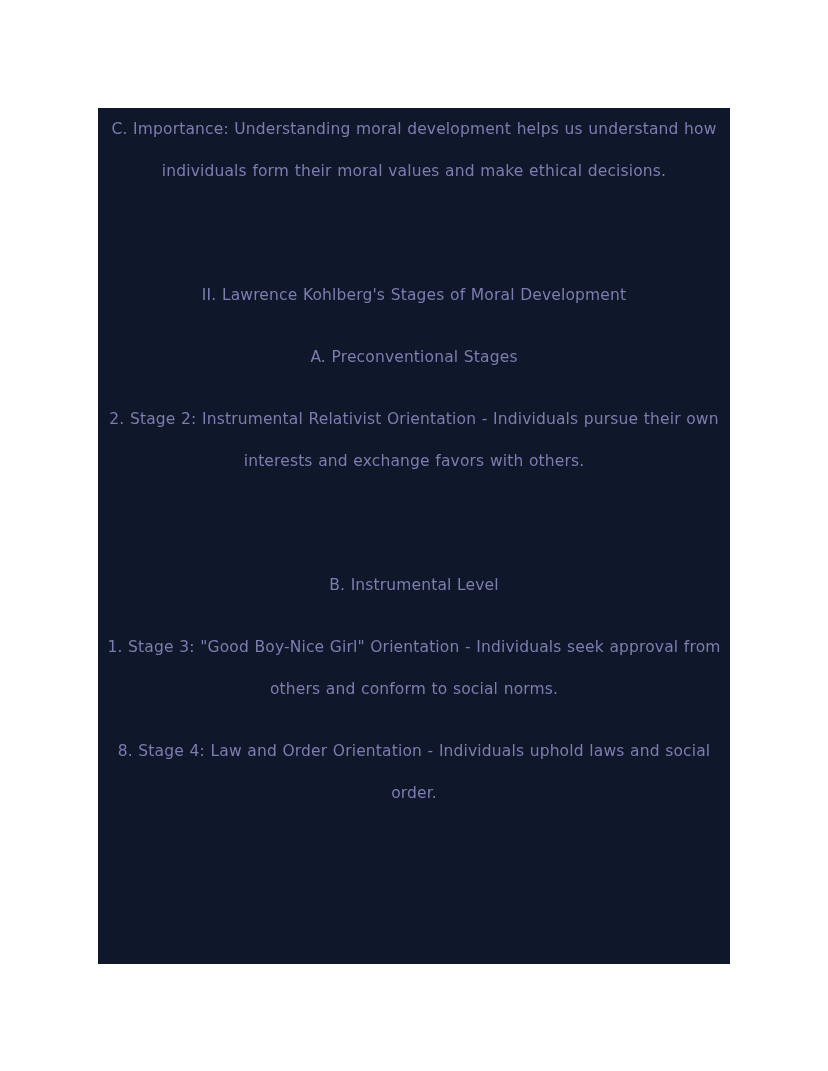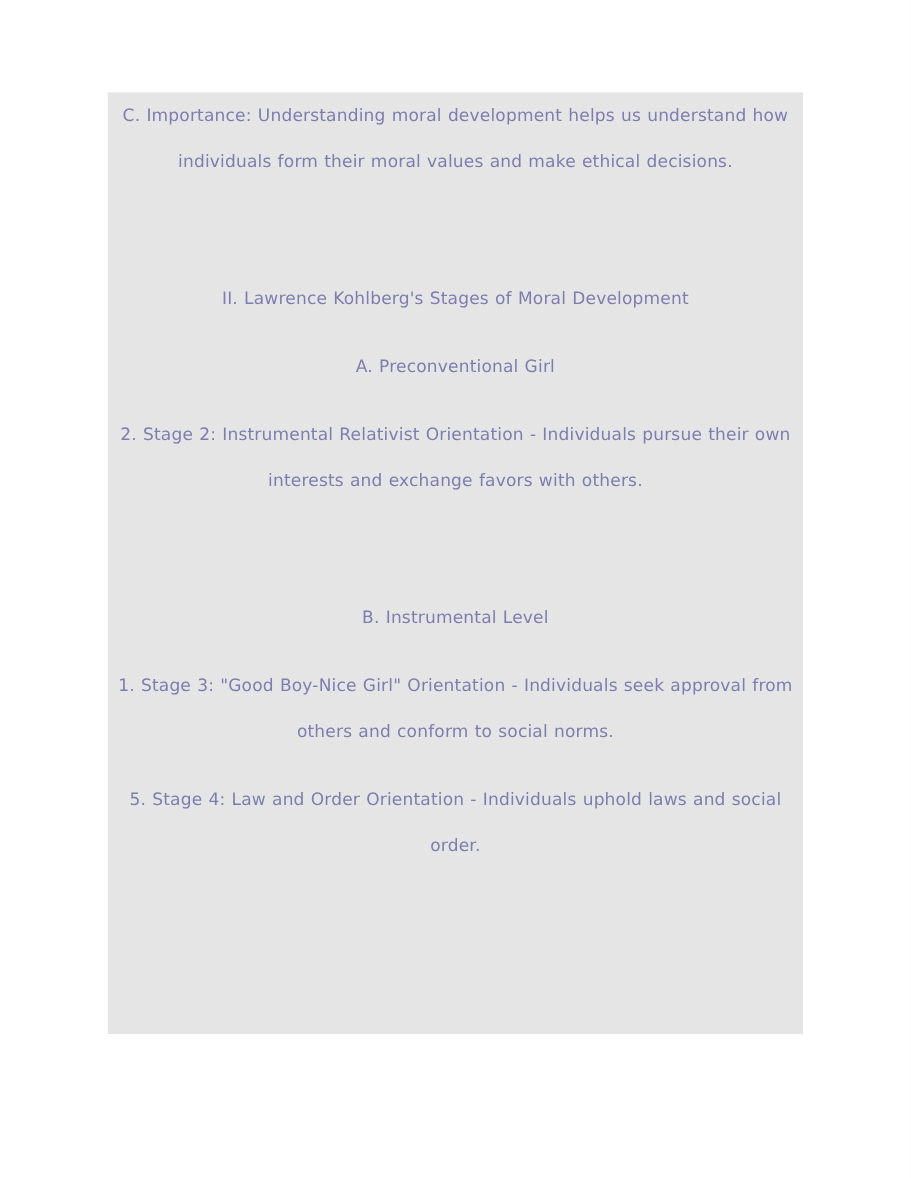--- a/index.html
+++ b/index.html
@@ -19,24 +19,24 @@
     position: relative;
     width: 828px;
     height: 1071px;
     background: #ffffff;
   }
 
   
   #doc-block {
     position: absolute;
     left: 98px;
-    top: 84px;
+    top: 108px;
     width: 632px;
     height: 856px;
-    background: #e5e5e5;
+    background: #0f172a;
     box-sizing: border-box;
     padding: 0px 7px;
     overflow: hidden;
   }
 
   .para {
     margin: 0;
     padding: 0;
     text-align: center;
     color: #7d7daf;
@@ -70,28 +70,28 @@
 <div id="page">
 
   <div id="doc-block">
 
     <p class="para first">C. Importance: Understanding moral development helps us understand how individuals form their moral values and make ethical decisions.</p>
 
     <p class="para spacer"></p>
 
     <p class="para">II. Lawrence Kohlberg's Stages of Moral Development</p>
 
-    <p class="para">A. Preconventional Girl</p>
+    <p class="para">A. Preconventional Stages</p>
 
 
     <p class="para">2. Stage 2: Instrumental Relativist Orientation - Individuals pursue their own interests and exchange favors with others.</p>
 
     <p class="para spacer"></p>
 
     <p class="para">B. Instrumental Level</p>
 
     <p class="para">1. Stage 3: "Good Boy-Nice Girl" Orientation - Individuals seek approval from others and conform to social norms.</p>
 
-    <p class="para">5. Stage 4: Law and Order Orientation - Individuals uphold laws and social order.</p>
+    <p class="para">8. Stage 4: Law and Order Orientation - Individuals uphold laws and social order.</p>
 
   </div>
 
 </div>
 
 </body></html>

